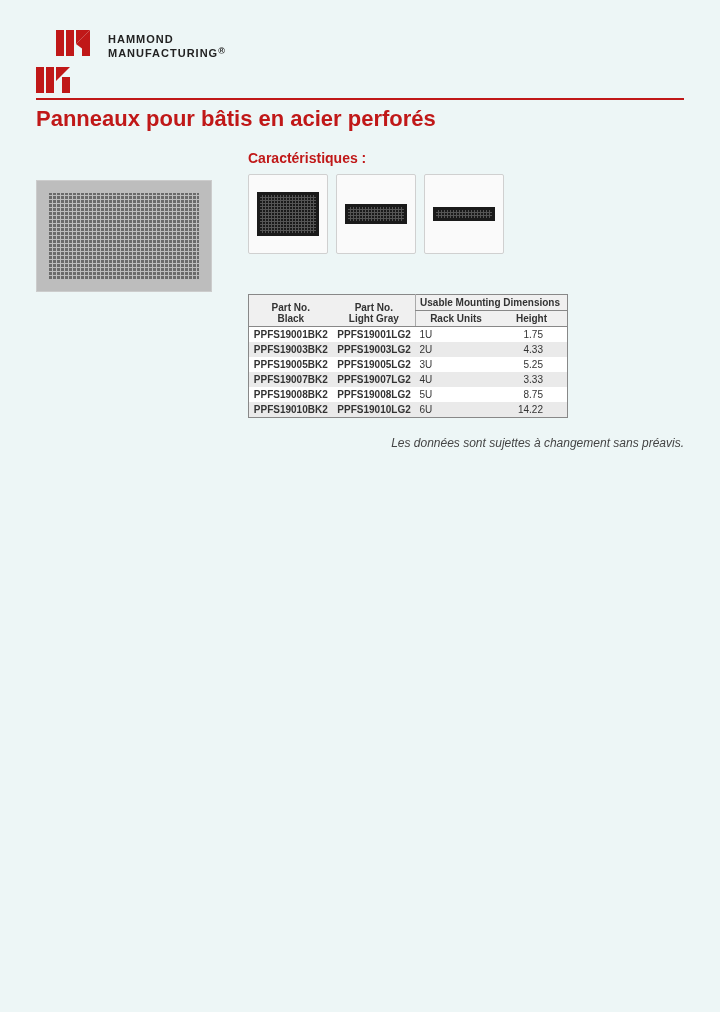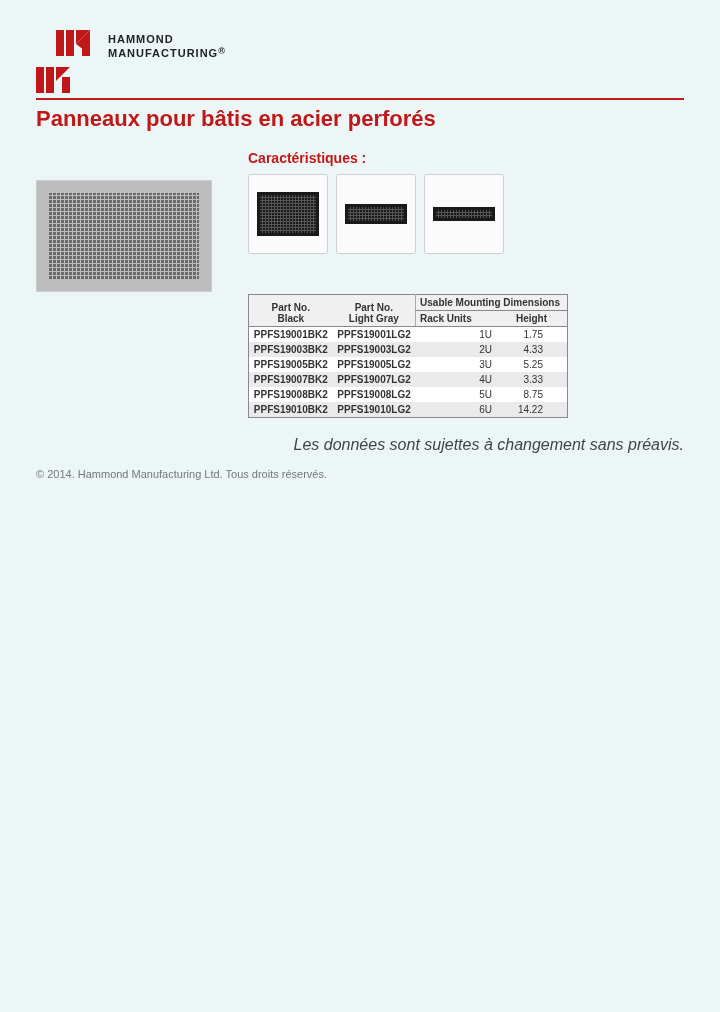--- a/index.html
+++ b/index.html
@@ -146,29 +146,29 @@
   }
   table.spec thead .group {
     text-align: left;
     border-left: 1px solid #aaa;
   }
   table.spec td.num {
     text-align: right;
     padding-right: 24px;
   }
   table.spec td.center {
-    text-align: right;
+    text-align: left;
   }
   table.spec tbody tr:nth-child(odd) { background: #fff; }
   table.spec tbody tr:nth-child(even) { background: #eaeaea; }
 
   .disclaimer {
     text-align: right;
     font-style: italic;
-    font-size: 16px;
+    font-size: 12px;
     margin-top: 18px;
     color: #444;
   }
   .copyright {
     font-size: 11px;
     color: #777;
     margin-top: 14px;
   }
 </style>
 </head>
@@ -233,21 +233,21 @@
                 <div>Part No.</div>
                 <div>Black</div>
               </th>
               <th rowspan="2" style="vertical-align:bottom">
                 <div>Part No.</div>
                 <div>Light Gray</div>
               </th>
               <th colspan="2" class="group">Usable Mounting Dimensions</th>
             </tr>
             <tr>
-              <th class="group" style="">Rack Units</th>
+              <th class="group" style="text-align:center">Rack Units</th>
               <th style="text-align:center">Height</th>
             </tr>
           </thead>
           <tbody id="spec-body">
               <tr>
                 <td><b>PPFS19001BK2</b></td>
                 <td><b>PPFS19001LG2</b></td>
                 <td class="center">1U</td>
                 <td class="num">1.75</td>
               </tr>
@@ -282,14 +282,13 @@
                 <td class="num">14.22</td>
               </tr>
             </tbody>
         </table>
       </div>
 
       <div class="disclaimer">Les données sont sujettes à changement sans préavis.</div>
     </div>
   </div>
 
-  <div class="copyright">© 2014. Hammond Manufacturing Ltd. Tous droits réservés.</div>
 </div>
 
 </body></html>

